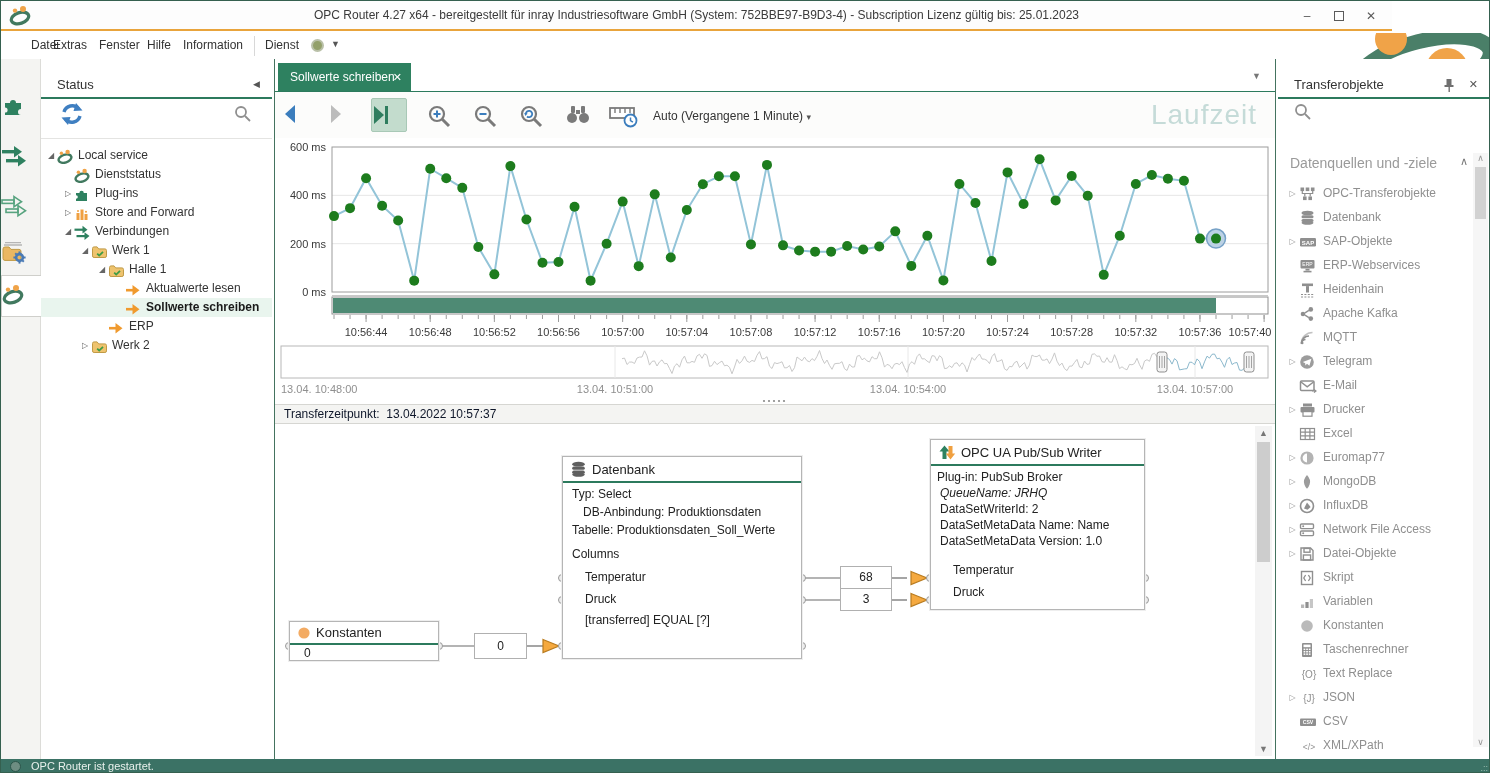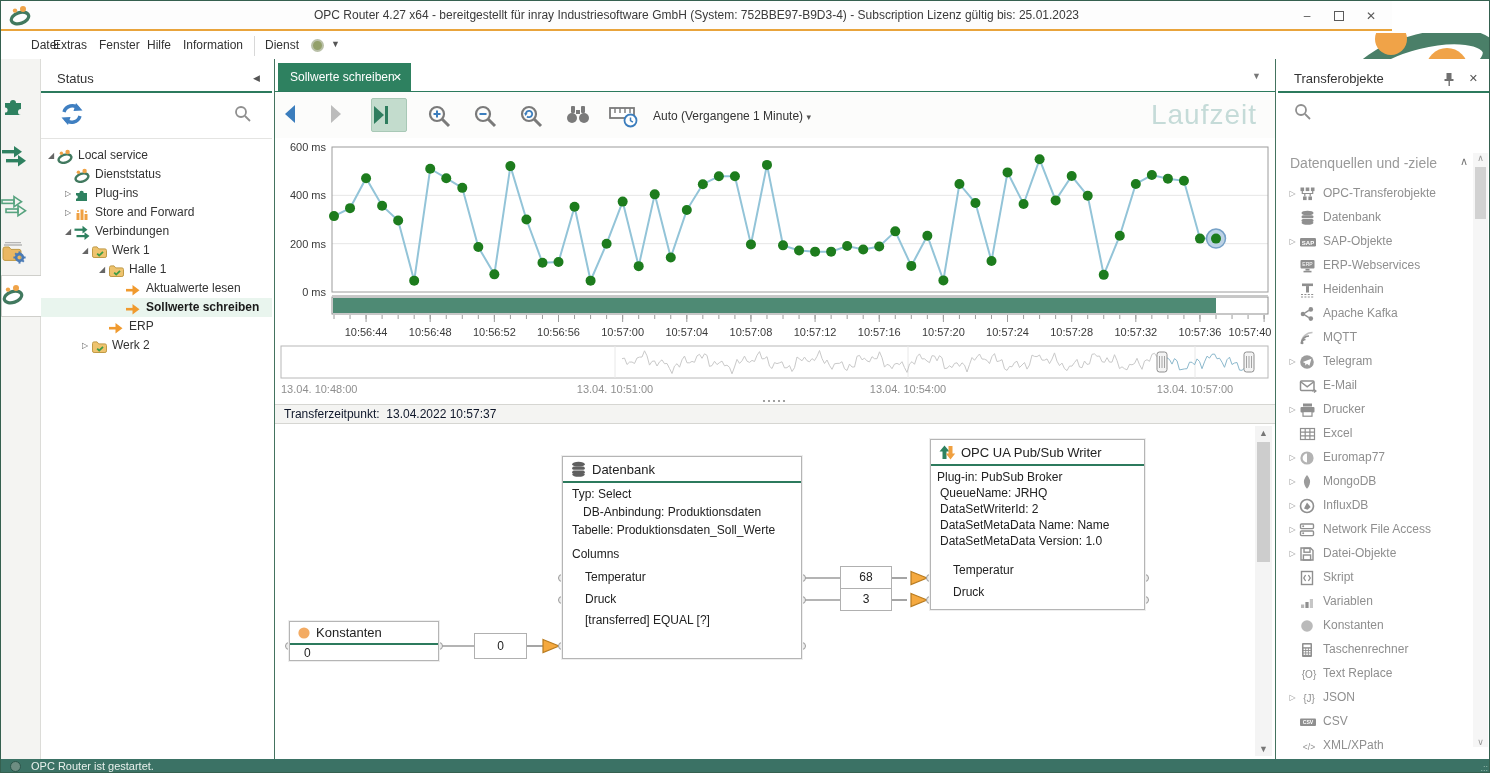--- a/index.html
+++ b/index.html
@@ -15,21 +15,21 @@
   .menuitem{position:absolute;top:5px;font-size:12px;color:#333;}
   .menusep{position:absolute;top:3px;left:253px;width:1px;height:20px;background:#d8d8d8;}
   .svcdot{position:absolute;left:310px;top:6px;width:13px;height:13px;border-radius:50%;background:#93a06a;border:2px solid #b9c0a8;}
   .svccaret{position:absolute;left:330px;top:6px;font-size:9px;color:#555;}
   
   .iconstrip{position:absolute;left:0;top:58px;width:40px;height:700px;background:#f4f4f2;border-right:1px solid #dcdcd8;}
   .stripcell{position:absolute;left:0;width:40px;height:42px;text-align:center;padding-top:8px;}
   .stripcell.active{background:#fff;border:1px solid #cfcfcb;border-right:none;}
   
   .statuspanel{position:absolute;left:40px;top:58px;width:231px;height:700px;background:#fff;}
-  .panelhdr{position:absolute;left:0;top:6px;width:100%;height:28px;border-bottom:2px solid #2c7a5d;}
+  .panelhdr{position:absolute;left:0;top:12px;width:100%;height:28px;border-bottom:2px solid #2c7a5d;}
   .panelhdr .t{position:absolute;left:16px;top:6px;font-size:13px;color:#333;}
   .collapsebtn{position:absolute;right:12px;top:8px;font-size:9px;color:#555;}
   .ppanel-toolbar{position:absolute;left:0;top:34px;width:100%;height:46px;border-bottom:1px solid #e4e4e2;}
   .trow{height:19px;line-height:19px;white-space:nowrap;font-size:12px;color:#333;display:flex;align-items:center;}
   .trow.sel{background:#e9f5ee;}
   .trow .exp{display:inline-block;width:12px;font-size:8px;color:#666;text-align:center;flex:none;}
   .trow .ticon{display:inline-block;width:18px;height:16px;flex:none;margin-right:3px;position:relative;top:1px;}
   .trow .tlabel.b{font-weight:bold;color:#1a1a1a;}
   #status-tree{position:absolute;left:0;top:87px;width:100%;}
   
@@ -612,21 +612,21 @@
         <div class="nhdr" style="height:26px;">
           <span class="nicon">
               <svg width="18" height="17" viewBox="0 0 18 17">
                 <polygon points="4.5,15 4.5,7.5 1.5,7.5 6.5,1.5 11.5,7.5 8.5,7.5 8.5,15" fill="#2e8160"></polygon>
                 <polygon points="10.5,2 10.5,9.5 7.8,9.5 12.5,15.5 17.2,9.5 14.5,9.5 14.5,2" fill="#f0a040"></polygon>
               </svg>
             </span>
           <span>OPC UA Pub/Sub Writer</span>
         </div>
         <div class="nrow" style="padding:4px 0 0 6px;">Plug-in: PubSub Broker</div>
-        <div class="nrow" style="padding:2px 0 0 9px;">QueueName: JRHQ</div>
+        <div class="nrow" style="padding:2px 0 0 9px;font-style:italic;">QueueName: JRHQ</div>
         <div class="nrow" style="padding:2px 4px 0 9px;">DataSetWriterId: 2</div>
         <div class="nrow" style="padding:2px 0 0 9px;">DataSetMetaData Name: Name</div>
         <div class="nrow" style="padding:2px 0 0 9px;">DataSetMetaData Version: 1.0</div>
         <div class="nrow" style="padding:15px 0 0 22px;">Temperatur</div>
         <div class="nrow" style="padding:8px 0 0 22px;">Druck</div>
       </div>
 
       <div class="vbox" style="left:199px;top:209px;width:53px;height:26px;line-height:24px;">0</div>
       <div class="vbox" style="left:565px;top:142px;width:52px;height:23px;line-height:21px;">68</div>
       <div class="vbox" style="left:565px;top:164px;width:52px;height:23px;line-height:21px;">3</div>

